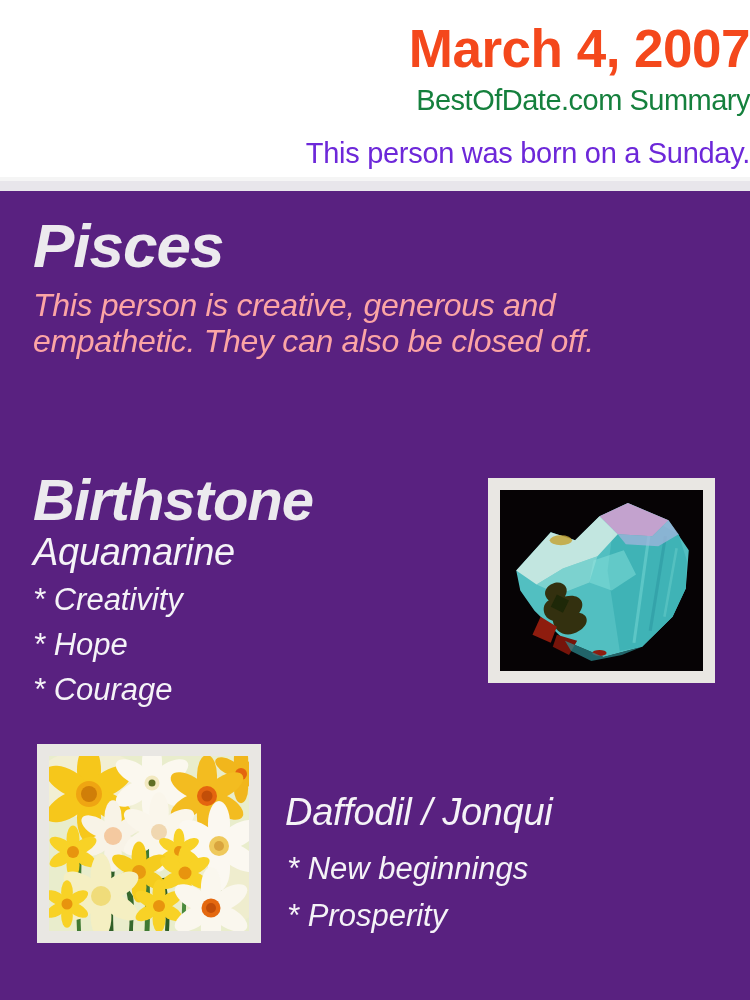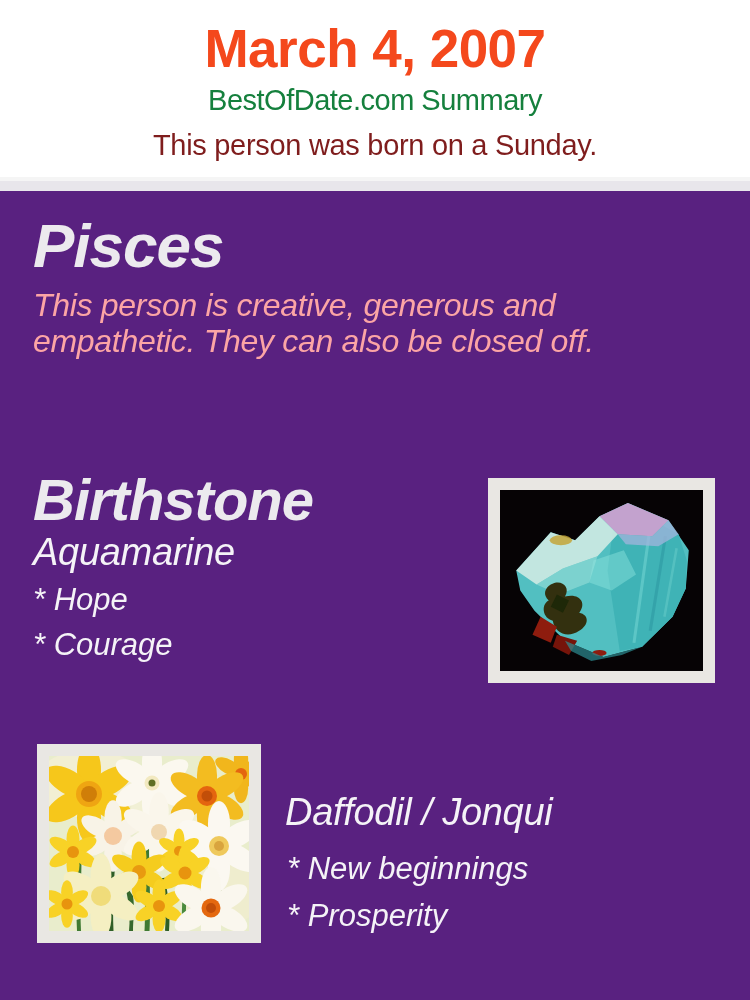--- a/index.html
+++ b/index.html
@@ -5,33 +5,33 @@
   html, body { margin: 0; padding: 0; }
   body {
     width: 750px; height: 1000px;
     font-family: "Liberation Sans", sans-serif;
     background: #ffffff;
     overflow: hidden;
   }
   .card { width: 750px; height: 1000px; position: relative; }
 
   
-  .header { height: 177px; text-align: center; }
+  .header { height: 177px; text-align: right; }
   .date-title {
     margin: 0; padding-top: 19px;
     font-size: 53px; font-weight: 700; line-height: 1.12;
     color: #F4481C; letter-spacing: -0.5px;
   }
   .site-summary {
     margin-top: 6px;
     font-size: 29px; color: #15803d; letter-spacing: -0.5px;
   }
   .born-on {
-    margin-top: 12px;
-    font-size: 29px; color: #7f1d1d; letter-spacing: -0.3px;
+    margin-top: 20px;
+    font-size: 29px; color: #6d28d9; letter-spacing: -0.3px;
   }
 
   .divider { height: 14px; background: linear-gradient(180deg, #F5F5F5 0%, #F5F5F5 30%, #E8E6EB 30%, #E8E6EB 100%); }
 
   
   .panel {
     position: relative; height: 809px;
     background: #592180; color: #F2F0F4; font-style: italic;
   }
   .panel .abs { position: absolute; margin: 0; }
@@ -91,20 +91,21 @@
   <div class="divider"></div>
 
   <main class="panel">
 
     <h2 class="abs zodiac-sign">Pisces</h2>
     <p class="abs zodiac-desc">This person is creative, generous and empathetic. They can also be closed off.</p>
 
     <h2 class="abs section-heading birthstone-heading">Birthstone</h2>
     <div class="abs section-name birthstone-name">Aquamarine</div>
     <ul class="abs trait-list birthstone-traits">
+      <li>* Creativity</li>
       <li>* Hope</li>
       <li>* Courage</li>
     </ul>
 
     <figure class="photo-frame stone-frame abs">
       <svg viewBox="0 0 200 180" preserveAspectRatio="none">
         <rect width="200" height="180" fill="#060305"></rect>
         <polygon points="16,80 50,42 74,50 98,26 126,13 166,30 186,60 183,98 170,126 140,156 102,166 64,150 34,120 20,100" fill="#52BFC1"></polygon>
         <polygon points="112,34 140,24 176,44 184,70 183,98 170,126 140,156 118,160 106,80" fill="#3FB3B6"></polygon>
         <path d="M148,36 L132,152" stroke="#7ADAD6" stroke-width="3" opacity="0.5" fill="none"></path>

